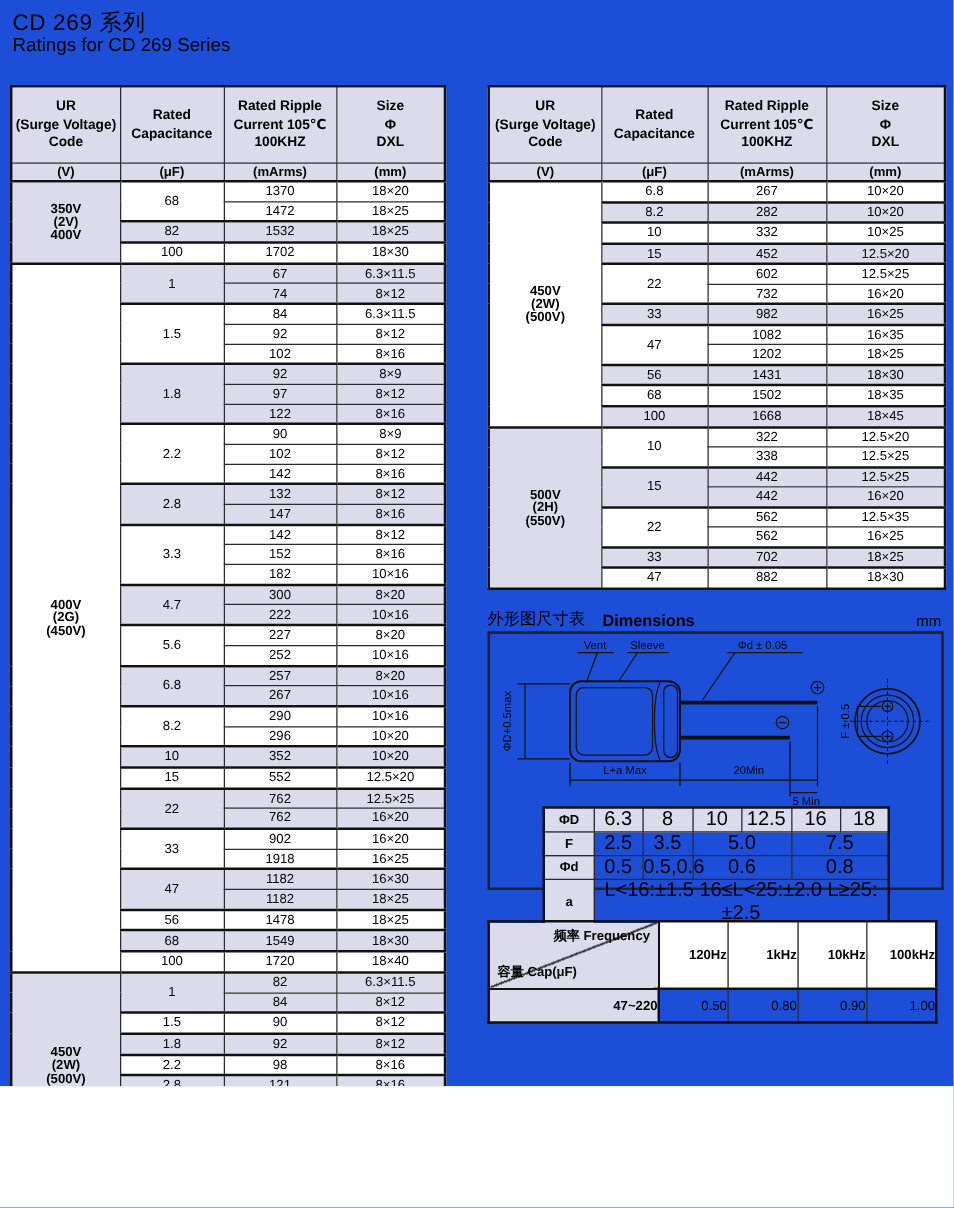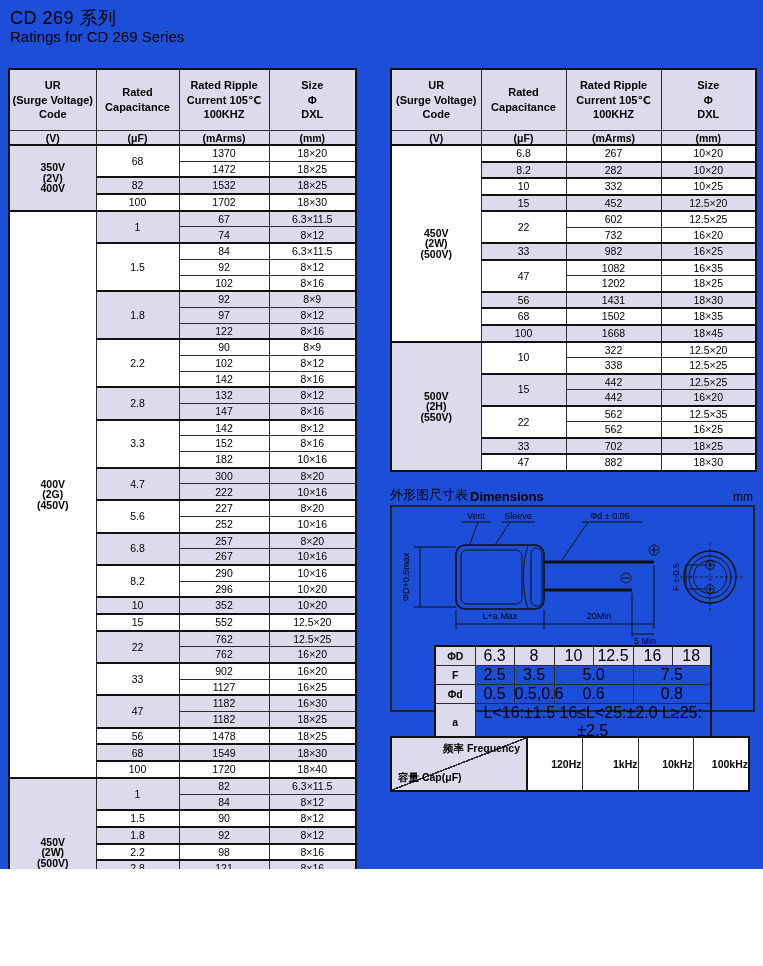--- a/index.html
+++ b/index.html
@@ -23,21 +23,21 @@
   td.vcell{font-weight:bold;font-size:11.5px;white-space:pre-line;line-height:1.45;}
   td.ccell{font-size:10.5px;}
   tr.capstart td{border-top:2px solid #111;}
   tr.gstart td{border-top:2.5px solid #111;}
   .sh{background:#dbdbec;}
 
   
   .dims-title{position:absolute;left:390px;top:486px;width:363px;display:flex;
     justify-content:space-between;align-items:flex-end;border-bottom:1.5px solid #222;padding-bottom:2px;}
   .dims-title .cn{font-size:13px;}
-  .dims-title .en{font-size:13px;font-weight:bold;margin-left:2px;margin-right:auto;}
+  .dims-title .en{font-size:13px;font-weight:bold;margin-left:14px;margin-right:auto;}
   .dims-title .mm{font-size:12px;font-weight:normal;}
   .dims-box{position:absolute;left:390px;top:505px;width:361px;height:203px;border:2px solid #222;}
   .dims-box svg{display:block;}
   svg .ln{stroke:#111;stroke-width:1;fill:none;}
   svg .thk{stroke:#111;stroke-width:1.6;fill:none;}
   svg .lead{stroke:#111;stroke-width:3;fill:none;}
   svg text{font-family:"Liberation Sans","DejaVu Sans",sans-serif;font-size:9px;fill:#000;}
   svg .dash{stroke:#111;stroke-width:.8;fill:none;stroke-dasharray:3,2;}
 
   table.dim{border-collapse:collapse;table-layout:fixed;margin-left:42px;width:276px;border:2px solid #111;}
@@ -246,21 +246,21 @@
         <tr>
           <td class="sh">762</td>
           <td class="sh">16×20</td>
         </tr>
         <tr class="capstart">
           <td class="ccell" rowspan="2">33</td>
           <td class="">902</td>
           <td class="">16×20</td>
         </tr>
         <tr>
-          <td class="">1127</td>
+          <td class="">1918</td>
           <td class="">16×25</td>
         </tr>
         <tr class="capstart">
           <td class="ccell sh" rowspan="2">47</td>
           <td class="sh">1182</td>
           <td class="sh">16×30</td>
         </tr>
         <tr>
           <td class="sh">1182</td>
           <td class="sh">18×25</td>
@@ -593,16 +593,23 @@
           <span class="c-top">频率 Frequency</span>
           <span class="c-bot">容量 Cap(μF)</span>
         </th>
         <th>120Hz</th>
         <th>1kHz</th>
         <th>10kHz</th>
         <th>100kHz</th>
       </tr>
     </thead>
     <tbody>
+      <tr>
+        <td class="rowlab">47~220</td>
+        <td>0.50</td>
+        <td>0.80</td>
+        <td>0.90</td>
+        <td>1.00</td>
+      </tr>
     </tbody>
   </table>
 
 </div>
 
 </body></html>

